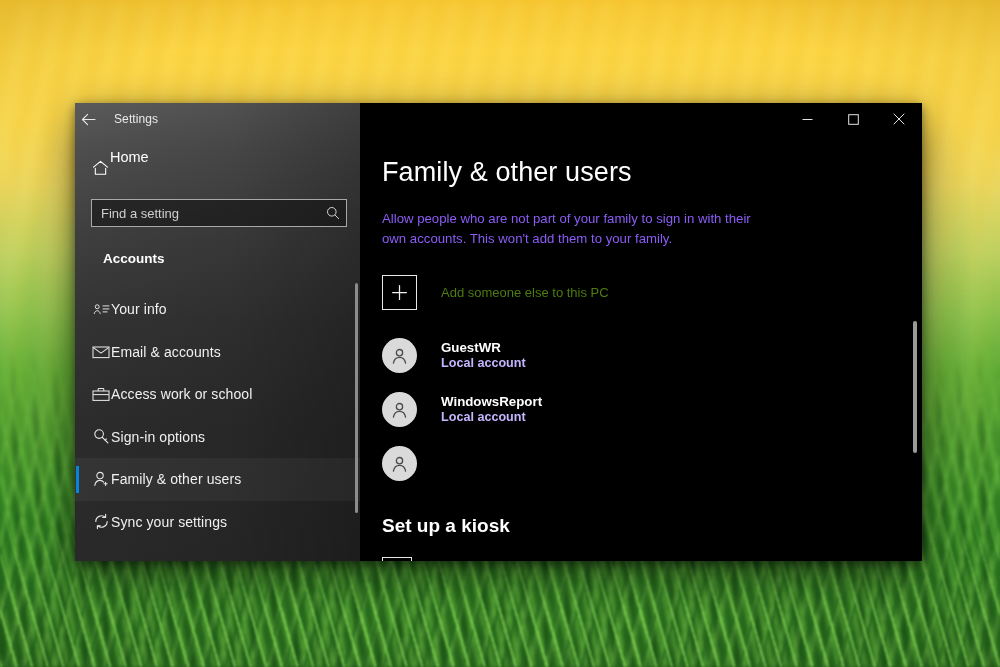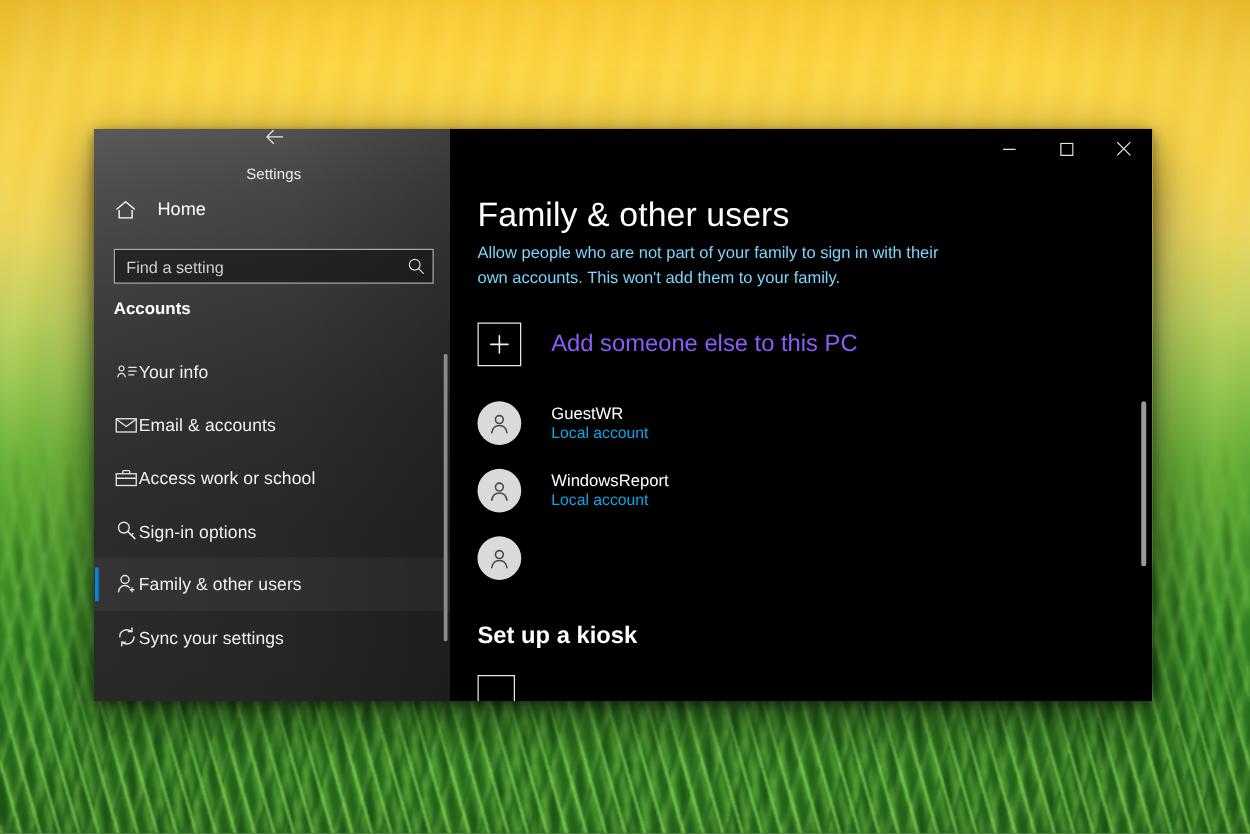--- a/index.html
+++ b/index.html
@@ -138,37 +138,35 @@
     pointer-events:none;
   }
   .sb-inner { position: relative; z-index: 2; height: 100%; }
 
   .titlebar-left {
     height: 32px;
     display: flex;
     align-items: center;
     padding-left: 3px;
     gap: 16px;
-    flex-direction: column;
   }
   .back-btn {
     width: 20px; height: 20px;
     display: flex; align-items: center; justify-content: center;
     color: #e8e8e8;
   }
   .win-title {
     font-size: 12px;
     color: #eaeaea;
     letter-spacing: .1px;
   }
 
   .sb-home {
     display: flex;
-    align-items: center;
-    gap: 16px;
+    gap: 0;
     height: 38px;
     padding-left: 15px;
     margin-top: 14px;
   }
   .sb-home .ic { width: 20px; display:flex; align-items:center; justify-content:center; color:#fff; }
   .sb-home .lbl { font-size: 14.5px; color: #ffffff; }
 
   .search-wrap {
     margin: 12px 13px 0 16px;
     height: 28px;
@@ -187,22 +185,22 @@
     font-size: 13px;
     font-family: "Liberation Sans", sans-serif;
   }
   .search-wrap input::placeholder { color: #cfcfcf; opacity: 1; }
   .search-ic { color: #d8d8d8; display: flex; align-items: center; }
 
   .sb-group-title {
     font-size: 13.5px;
     font-weight: bold;
     color: #ffffff;
-    padding-left: 16px;
-    margin-top: 12px;
+    padding-left: 28px;
+    margin-top: 24px;
   }
 
   .sb-list { margin-top: 22px; }
   .sb-item {
     position: relative;
     display: flex;
     align-items: center;
     height: 42.5px;
     padding-left: 16px;
     color: #ebebeb;
@@ -261,60 +259,60 @@
   .content-body { padding: 0 0 0 22px; }
 
   .page-title {
     font-size: 27px;
     font-weight: normal;
     color: #ffffff;
     margin-top: 22px;
     letter-spacing: .1px;
   }
   .page-desc {
-    margin-top: 4px;
+    margin-top: 21px;
     font-size: 13.2px;
     line-height: 1.53;
-    color: #7dd3fc;
+    color: #8b5cf6;
     max-width: 390px;
   }
 
   .add-row {
     display: flex;
     align-items: center;
     gap: 24px;
     margin-top: 26px;
   }
   .plus-box {
     width: 35px; height: 35px;
     border: 1.5px solid #e8e8e8;
     display: flex; align-items: center; justify-content: center;
     color: #f2f2f2;
     flex: 0 0 35px;
   }
-  .add-row .lbl { font-size: 19px; color: #8b5cf6; }
-
-  .user-list { margin-top: 18px; }
+  .add-row .lbl { font-size: 13px; color: #4d7c0f; }
+
+  .user-list { margin-top: 18px; font-weight: bold; }
   .user-row {
     display: flex;
     align-items: center;
     gap: 24px;
     height: 54px;
   }
   .avatar {
     width: 35px; height: 35px;
     border-radius: 50%;
     background: #dadada;
     flex: 0 0 35px;
     display: flex; align-items: center; justify-content: center;
     color: #4a4a4a;
   }
   .user-text { display: flex; flex-direction: column; gap: 1px; }
   .user-name { font-size: 13.3px; color: #ffffff; }
-  .user-sub  { font-size: 12.6px; color: #0ea5e9; }
+  .user-sub  { font-size: 12.6px; color: #c4b5fd; }
 
   .section-head {
     font-size: 19px;
     color: #ffffff;
     margin-top: 25px;
   }
 
   .kiosk-row {
     display: flex;
     align-items: center;

